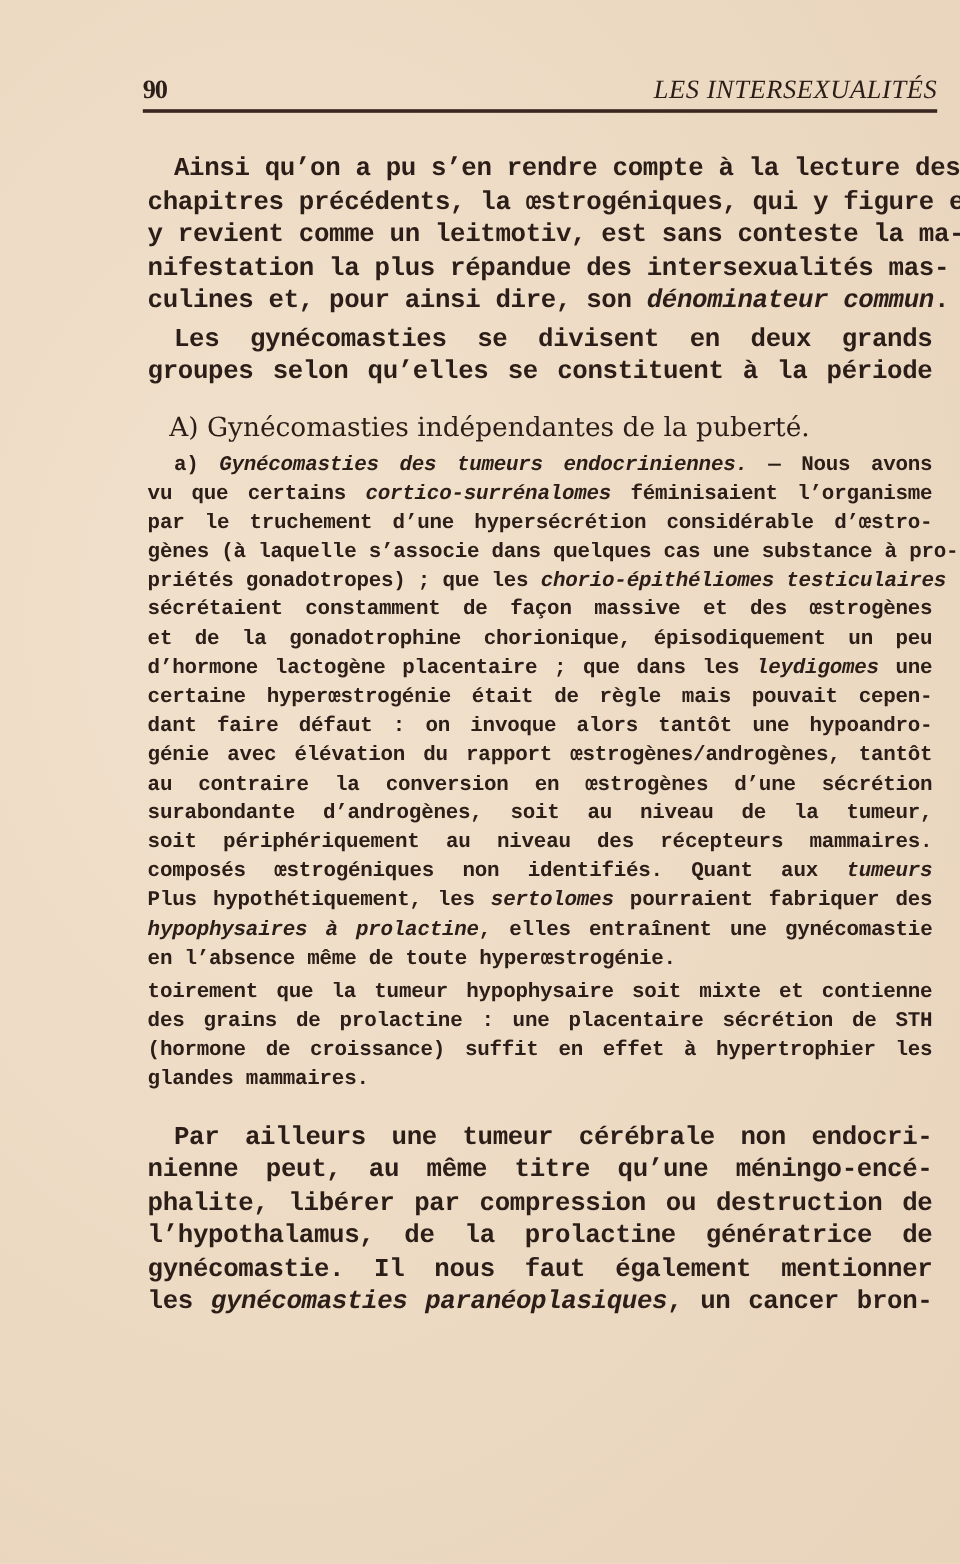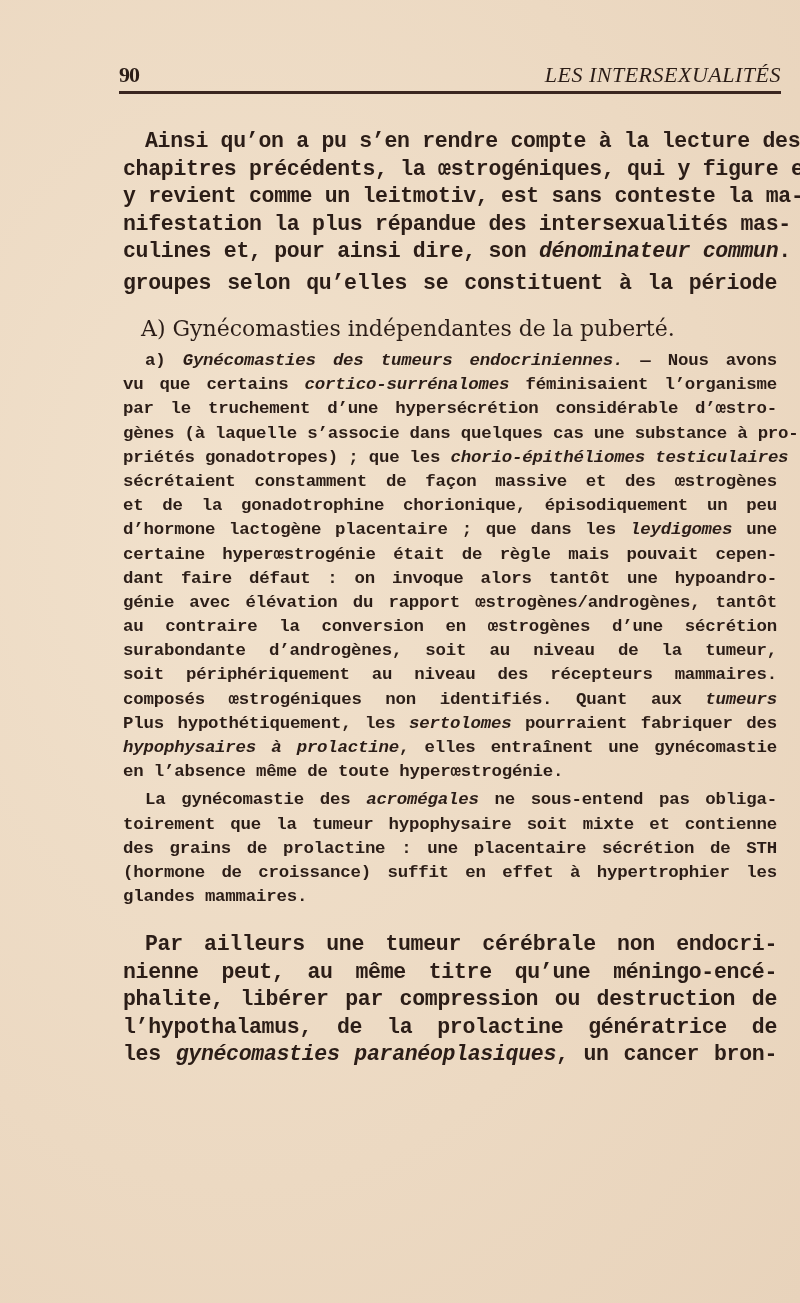--- a/index.html
+++ b/index.html
@@ -60,20 +60,21 @@
 
     <p class="big">
       <span class="l indent">Ainsi qu’on a pu s’en rendre compte à la lecture des</span>
       <span class="l">chapitres précédents, la œstrogéniques, qui y figure et</span>
       <span class="l">y revient comme un leitmotiv, est sans conteste la ma-</span>
       <span class="l">nifestation la plus répandue des intersexualités mas-</span>
       <span class="l"><span>culines et, pour ainsi dire, son </span><em>dénominateur commun</em><span>.</span></span>
     </p>
 
     <p class="big">
+      <span class="l indent">Les gynécomasties se divisent en deux grands</span>
       <span class="l">groupes selon qu’elles se constituent à la période</span>
     </p>
 
     <div class="heading">A) Gynécomasties indépendantes de la puberté.</div>
 
     <p class="small">
       <span class="l indent"><span>a) </span><em>Gynécomasties des tumeurs endocriniennes.</em><span> — Nous avons</span></span>
       <span class="l"><span>vu que certains </span><em>cortico-surrénalomes</em><span> féminisaient l’organisme</span></span>
       <span class="l">par le truchement d’une hypersécrétion considérable d’œstro-</span>
       <span class="l">gènes (à laquelle s’associe dans quelques cas une substance à pro-</span>
@@ -87,31 +88,31 @@
       <span class="l">au contraire la conversion en œstrogènes d’une sécrétion</span>
       <span class="l">surabondante d’androgènes, soit au niveau de la tumeur,</span>
       <span class="l">soit périphériquement au niveau des récepteurs mammaires.</span>
       <span class="l"><span>composés œstrogéniques non identifiés. Quant aux </span><em>tumeurs</em></span>
       <span class="l"><span>Plus hypothétiquement, les </span><em>sertolomes</em><span> pourraient fabriquer des</span></span>
       <span class="l"><em>hypophysaires à prolactine</em><span>, elles entraînent une gynécomastie</span></span>
       <span class="l last">en l’absence même de toute hyperœstrogénie.</span>
     </p>
 
     <p class="small">
-      <span class="l indent"><span>La gynécomastie des </span><em>acromégales</em><span> ne sous-entend pas obliga-</span></span>
       <span class="l">toirement que la tumeur hypophysaire soit mixte et contienne</span>
       <span class="l">des grains de prolactine : une placentaire sécrétion de STH</span>
       <span class="l">(hormone de croissance) suffit en effet à hypertrophier les</span>
       <span class="l last">glandes mammaires.</span>
     </p>
 
     <div class="gap-small"></div>
 
     <p class="big">
       <span class="l indent">Par ailleurs une tumeur cérébrale non endocri-</span>
       <span class="l">nienne peut, au même titre qu’une méningo-encé-</span>
       <span class="l">phalite, libérer par compression ou destruction de</span>
       <span class="l">l’hypothalamus, de la prolactine génératrice de</span>
+      <span class="l">gynécomastie. Il nous faut également mentionner</span>
       <span class="l"><span>les </span><em>gynécomasties paranéoplasiques</em><span>, un cancer bron-</span></span>
     </p>
 
   </div>
 </div>
 
 </body></html>

